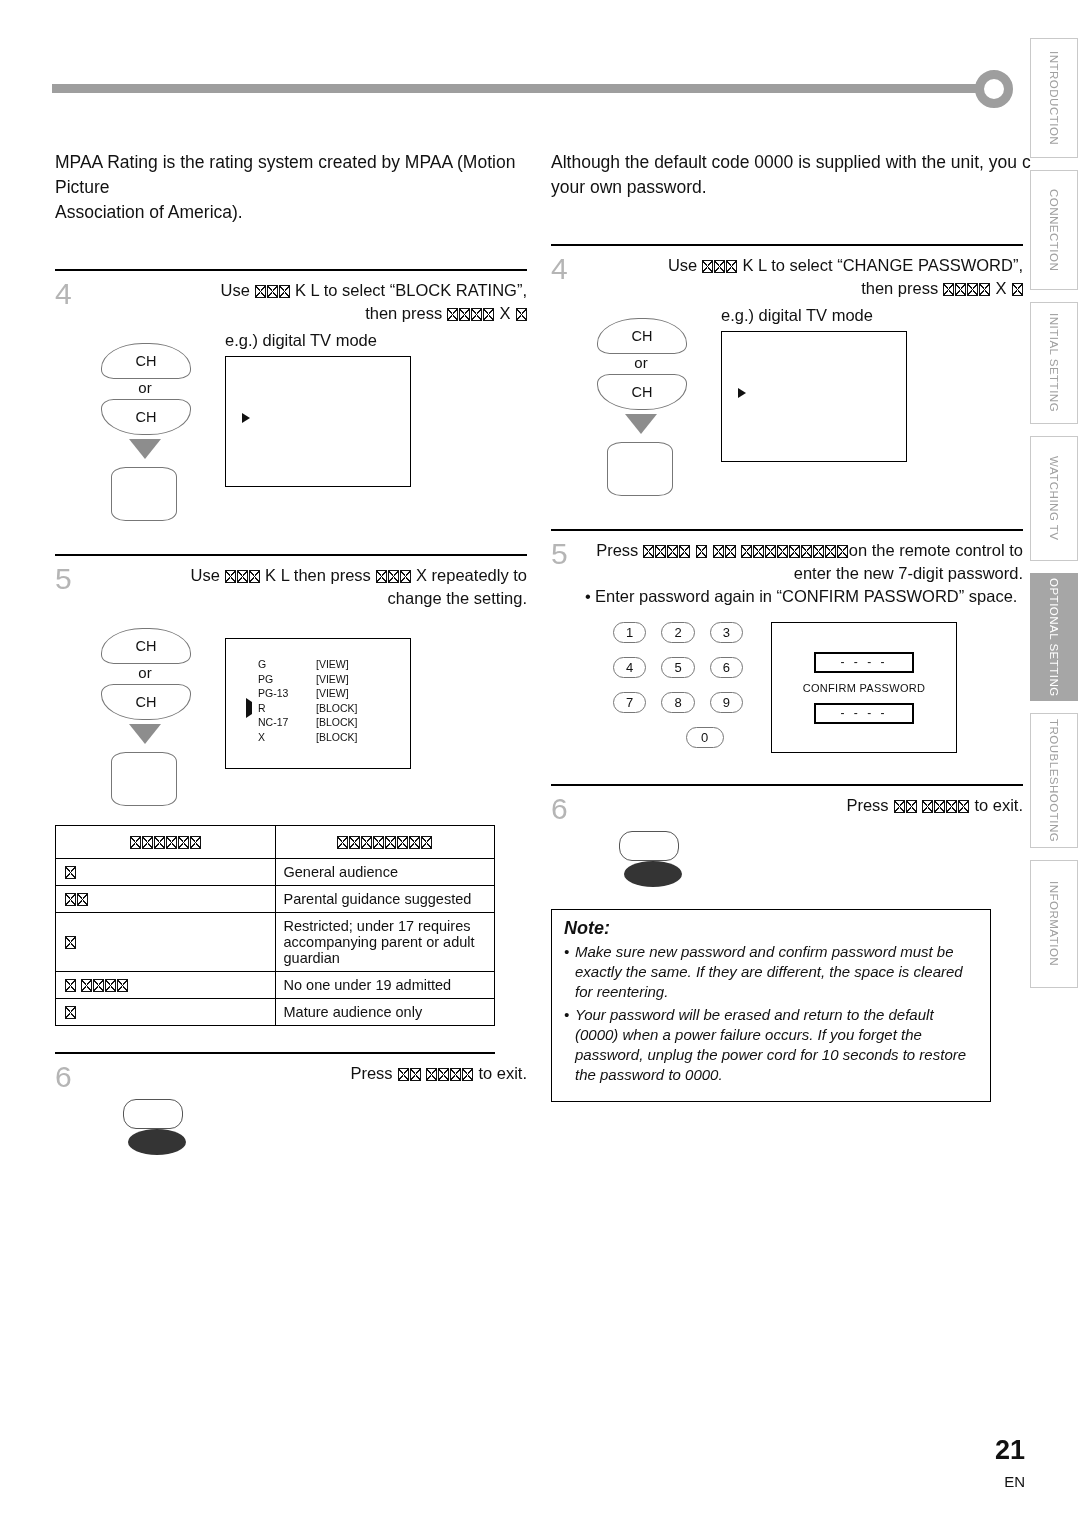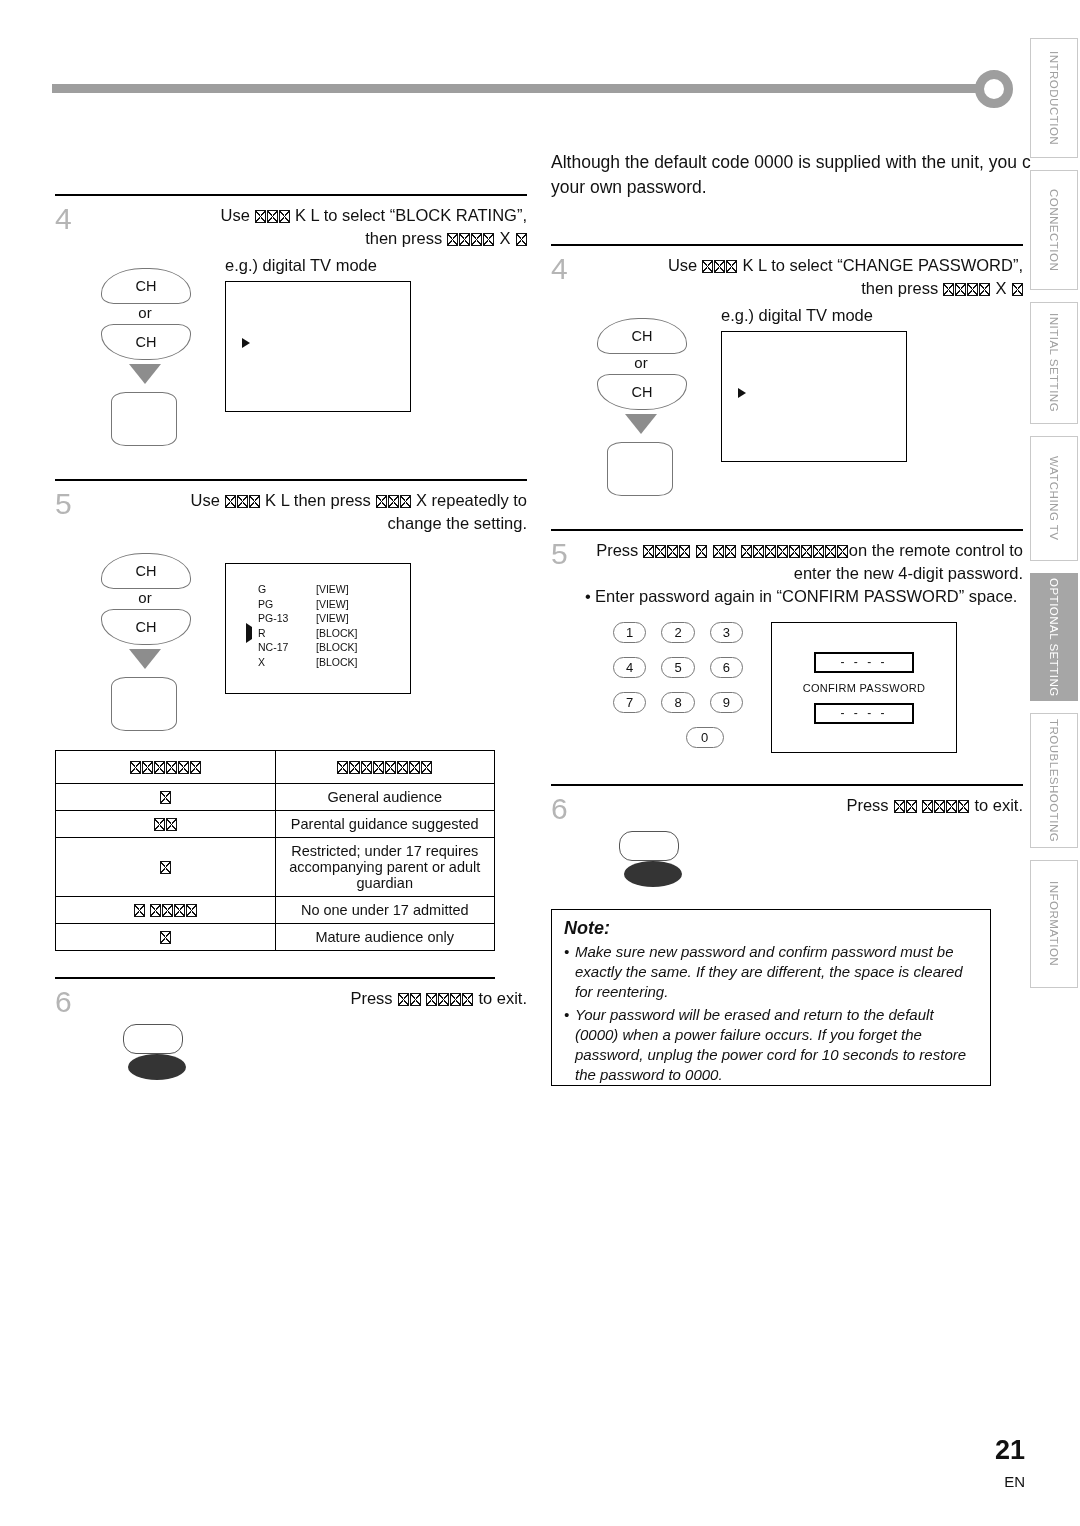--- a/index.html
+++ b/index.html
@@ -99,21 +99,21 @@
   .osd-row{display:flex;}
   .osd-mark{width:12px;}
   .osd-name{width:58px;}
   .osd-val{width:60px;}
   .osd-caret{width:0;height:0;border-top:4px solid transparent;border-bottom:4px solid transparent;
     border-left:6px solid #111;margin-top:3px;}
 
   
   table.rt{border-collapse:collapse;width:440px;table-layout:fixed;}
   table.rt td,table.rt th{border:1.4px solid #000;padding:5px 8px;font-size:14.5px;
-    text-align:center;font-weight:400;vertical-align:middle;}
+    text-align:left;font-weight:400;vertical-align:middle;}
   table.rt th{text-align:center;height:22px;}
   table.rt td.c1{width:105px;}
 
   
   .keypad{position:relative;width:130px;}
   .kp-row{display:flex;gap:15px;margin-bottom:14px;}
   .key{
     width:38px;height:21px;border:1.3px solid #777;border-radius:11px;
     background:#fff;display:flex;align-items:center;justify-content:center;
     font-size:13px;color:#111;box-sizing:border-box;
@@ -127,21 +127,21 @@
     justify-content:center;font-size:12px;letter-spacing:3px;box-sizing:border-box;}
   .pwlabel{font-size:11px;margin:9px 12px;letter-spacing:.3px;}
 
   
   .exit-graphic{position:relative;width:90px;height:72px;margin-top:14px;}
   .exit-btn{position:absolute;left:0;top:0;width:58px;height:28px;border:1.4px solid #555;
     border-radius:13px;background:#fff;}
   .exit-dot{position:absolute;left:5px;top:30px;width:58px;height:26px;background:#343434;border-radius:50%;}
 
   
-  .notebox{border:1.6px solid #000;box-sizing:border-box;padding:8px 12px 0 12px;}
+  .notebox{border:1.6px solid #000;box-sizing:border-box;padding:8px 12px 16px 12px;}
   .note-title{font-style:italic;font-weight:bold;font-size:18px;margin-bottom:2px;}
   .note-item{font-style:italic;font-size:15px;line-height:20px;display:flex;margin-top:3px;}
   .note-item .bul{width:11px;flex:none;}
 
   
   .pageno{position:absolute;right:55px;bottom:60px;font-size:27px;font-weight:bold;text-align:right;}
   .pagelang{position:absolute;right:55px;bottom:36px;font-size:15px;text-align:left;}
 </style>
 </head>
 <body>
@@ -170,20 +170,24 @@
     <div class="tab t5">
         <span>TROUBLESHOOTING</span>
       </div>
     <div class="tab t6">
         <span>INFORMATION</span>
       </div>
   </div>
 
   <div class="col colL">
 
+    <div class="intro">
+      <span>MPAA Rating is the rating system created by MPAA (Motion Picture</span>
+      <span class="l2">Association of America).</span>
+    </div>
 
     <div style="height:44px"></div>
 
     <div class="hr"></div>
     <div class="step">
       <div class="stepnum">4</div>
       <div class="stepbody">
         <span>Use </span><i class="tofu"></i><i class="tofu"></i><i class="tofu"></i><span> K  L  to select “BLOCK RATING”,</span><br>
         <span>then press </span><i class="tofu"></i><i class="tofu"></i><i class="tofu"></i><i class="tofu"></i><span> X </span><i class="tofu"></i>
       </div>
@@ -285,21 +289,21 @@
       <tr>
         <td class="c1"><i class="tofu"></i><i class="tofu"></i></td>
         <td>Parental guidance suggested</td>
       </tr>
       <tr>
         <td class="c1"><i class="tofu"></i></td>
         <td>Restricted; under 17 requires accompanying parent or adult guardian</td>
       </tr>
       <tr>
         <td class="c1"><i class="tofu"></i> <i class="tofu"></i><i class="tofu"></i><i class="tofu"></i><i class="tofu"></i></td>
-        <td>No one under 17 admitted</td>
+        <td>No one under 19 admitted</td>
       </tr>
       <tr>
         <td class="c1"><i class="tofu"></i></td>
         <td>Mature audience only</td>
       </tr>
     </tbody>
       </table>
 
     <div style="height:26px"></div>
 
@@ -354,21 +358,21 @@
       </div>
     </div>
 
     <div style="height:36px"></div>
 
     <div class="hr"></div>
     <div class="step">
       <div class="stepnum">5</div>
       <div class="stepbody">
         <span>Press </span><i class="tofu"></i><i class="tofu"></i><i class="tofu"></i><i class="tofu"></i> <i class="tofu"></i> <i class="tofu"></i><i class="tofu"></i>&nbsp;<i class="tofu"></i><i class="tofu"></i><i class="tofu"></i><i class="tofu"></i><i class="tofu"></i><i class="tofu"></i><i class="tofu"></i><i class="tofu"></i><i class="tofu"></i><span>on the remote control to</span><br>
-        <span>enter the new 4-digit password.</span>
+        <span>enter the new 7-digit password.</span>
       </div>
       <div class="sub">
         <span class="bul">•</span><span>Enter password again in “CONFIRM PASSWORD” space.</span>
       </div>
 
       <div style="display:flex;margin-left:62px;margin-top:14px;">
         <div class="keypad">
           <div class="kp-row">
             <div class="key">
                 <span>1</span>

